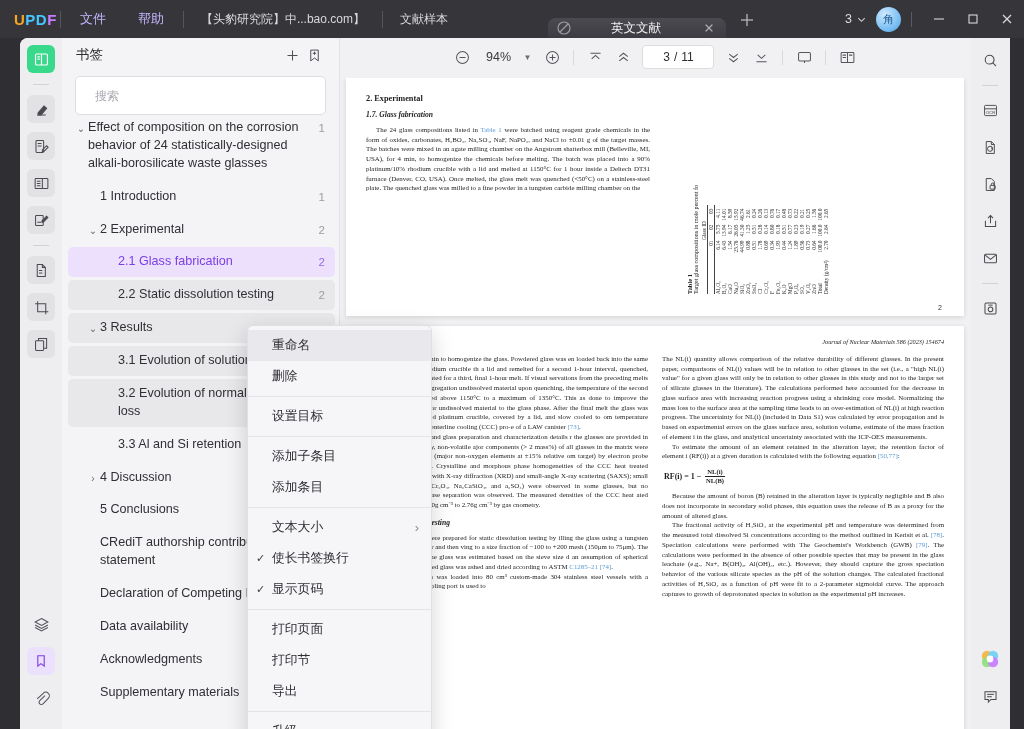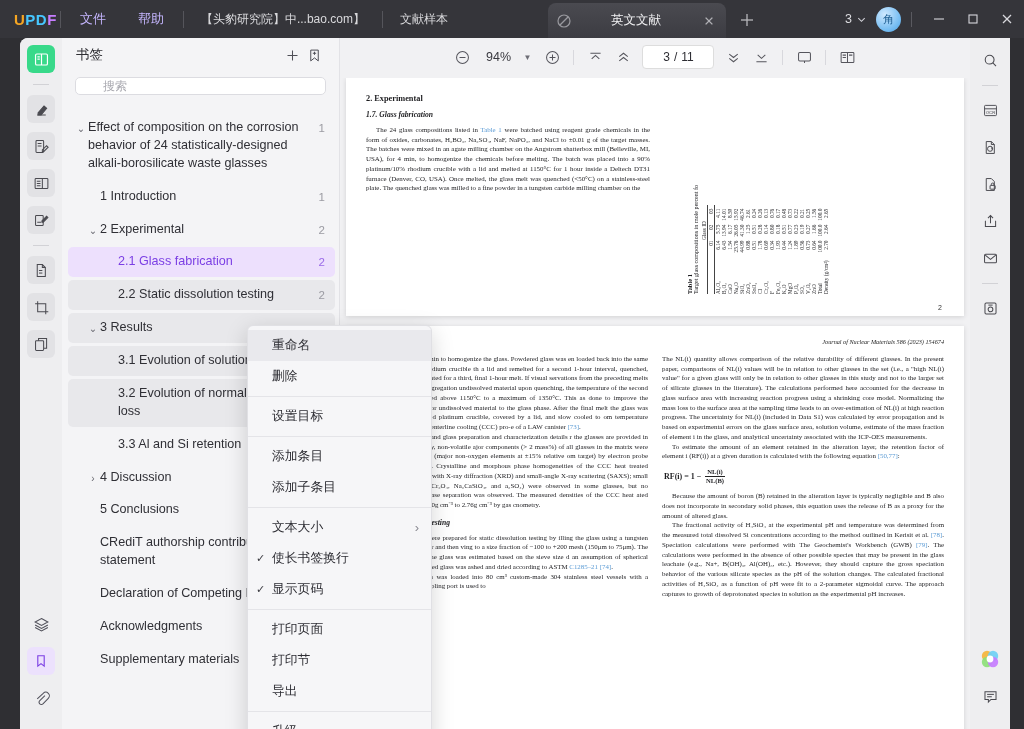--- a/index.html
+++ b/index.html
@@ -25,21 +25,21 @@
   .tb-sep { width: 1px; height: 17px; background: #55555b; margin: 0 3px; }
   .tb-menu {
     color: #c4b5fd; font-size: 13px; padding: 5px 16px; border-radius: 4px; cursor: pointer;
   }
   .tb-doc {
     color: #d9d9dc; font-size: 12px; padding: 6px 14px; max-width: 210px;
     white-space: nowrap; overflow: hidden; text-overflow: ellipsis; cursor: pointer;
   }
   .tabs-wrap { position: absolute; left: 548px; top: 0; height: 38px; display: flex; align-items: flex-end; }
   .tab-active {
-    position: relative; height: 35px; width: 178px;
+    position: relative; height: 20px; width: 178px;
     background: linear-gradient(180deg,#4a4a50 0%,#3c3c42 100%);
     border-radius: 8px 8px 0 0; display: flex; align-items: center;
     padding: 0 8px; color: #f0f0f2; font-size: 12.5px;
   }
   .tab-ico { width: 16px; height: 16px; opacity: .62; flex: none; }
   .tab-title { flex: 1; text-align: center; white-space: nowrap; overflow: hidden; }
   .tab-x { width: 18px; height: 18px; opacity: .75; flex: none; }
   .tab-plus { margin-left: 11px; margin-bottom: 8px; width: 20px; height: 20px; opacity: .8; }
   .win-right {
     position: absolute; right: 0; top: 0; height: 38px; display: flex; align-items: center;
@@ -82,22 +82,22 @@
   
   .bpanel {
     position: absolute; left: 42px; top: 0; width: 278px; height: 691px;
     background: #f4f4f6; border-right: 1px solid #e2e2e6;
   }
   .bhead { height: 34px; display: flex; align-items: center; padding: 4px 14px; }
   .bhead-title { font-size: 13.5px; color: #2e2e33; flex: 1; }
   .bhead-btn { width: 22px; height: 22px; display: flex; align-items: center; justify-content: center; color: #55555c; }
   .bsearch-wrap { padding: 4px 13px 8px; }
   .bsearch {
-    width: 100%; height: 18px; border: 1px solid #dcdce1; border-radius: 5px;
-    background: #fff; font-size: 12px; color: #333; padding: 0 27px;
+    width: 100%; height: 39px; border: 1px solid #dcdce1; border-radius: 5px;
+    background: #fff; font-size: 12px; color: #333; padding: 0 19px;
     font-family: "Liberation Sans", sans-serif; outline: none;
   }
   .bsearch::placeholder { color: #a9a9b0; }
   .blist { position: absolute; top: 75px; left: 0; right: 0; bottom: 0; overflow: hidden; }
   .bitem {
     display: flex; align-items: flex-start; padding: 6px 10px 6px 6px;
     font-size: 12.6px; color: #2f2f35; line-height: 1.42; cursor: default;
     border-radius: 5px; margin: 0 4px 3px 6px;
   }
   .bitem.shade { background: #e8e8eb; }
@@ -441,20 +441,25 @@
               <span class="blabel">CRediT authorship contribution statement</span>
               <span class="bpg"></span>
             </div>
             <div class="bitem ind-1">
               <span class="arrow blank"></span>
               <span class="blabel">Declaration of Competing Interest</span>
               <span class="bpg"></span>
             </div>
             <div class="bitem ind-1">
               <span class="arrow blank"></span>
+              <span class="blabel">Data availability</span>
+              <span class="bpg"></span>
+            </div>
+            <div class="bitem ind-1">
+              <span class="arrow blank"></span>
               <span class="blabel">Acknowledgments</span>
               <span class="bpg"></span>
             </div>
             <div class="bitem ind-1">
               <span class="arrow blank"></span>
               <span class="blabel">Supplementary materials</span>
               <span class="bpg">9</span>
             </div>
           </div>
 
@@ -468,25 +473,25 @@
               <span class="ctx-label">删除</span>
             </div>
             <div class="ctx-div"></div>
             <div class="ctxitem">
               <span class="ctx-check"></span>
               <span class="ctx-label">设置目标</span>
             </div>
             <div class="ctx-div"></div>
             <div class="ctxitem">
               <span class="ctx-check"></span>
+              <span class="ctx-label">添加子条目</span>
+            </div>
+            <div class="ctxitem">
+              <span class="ctx-check"></span>
               <span class="ctx-label">添加条目</span>
-            </div>
-            <div class="ctxitem">
-              <span class="ctx-check"></span>
-              <span class="ctx-label">添加子条目</span>
             </div>
             <div class="ctx-div"></div>
             <div class="ctxitem">
               <span class="ctx-check"></span>
               <span class="ctx-label">文本大小</span>
               <span class="ctx-sub">›</span>
             </div>
             <div class="ctxitem">
               <span class="ctx-check">✓</span>
               <span class="ctx-label">使长书签换行</span>

